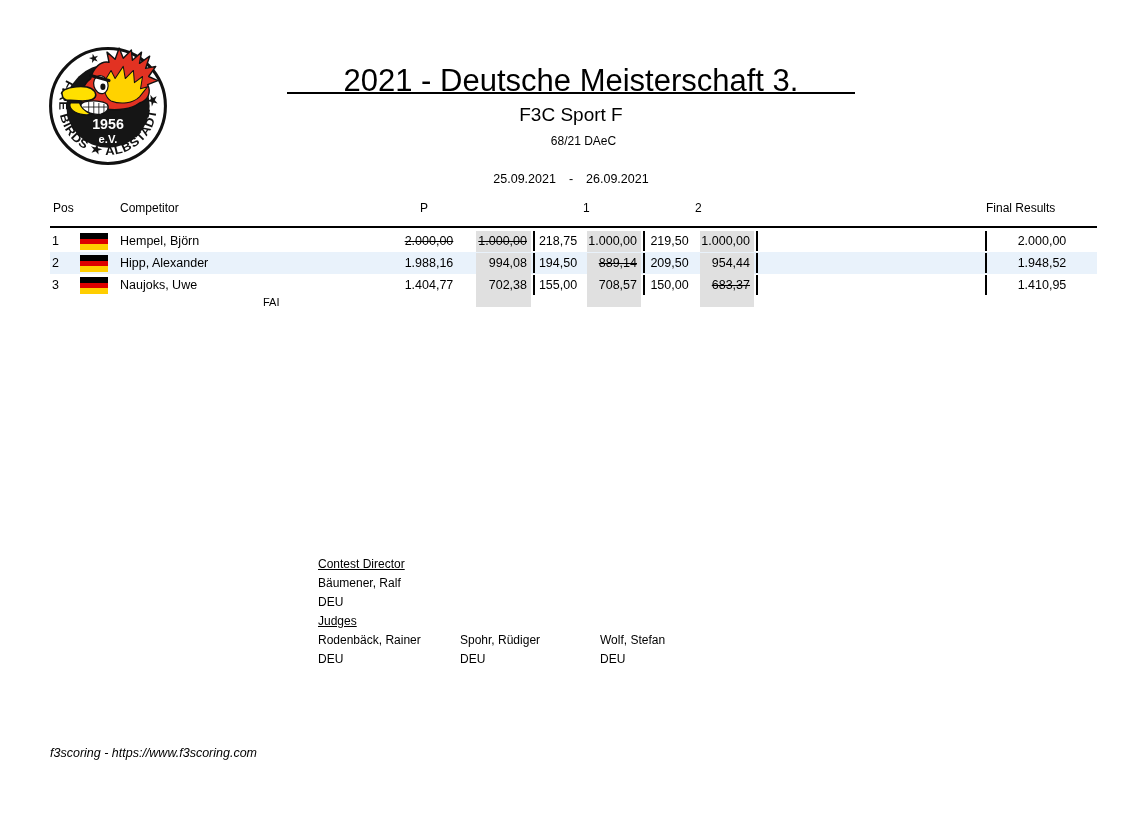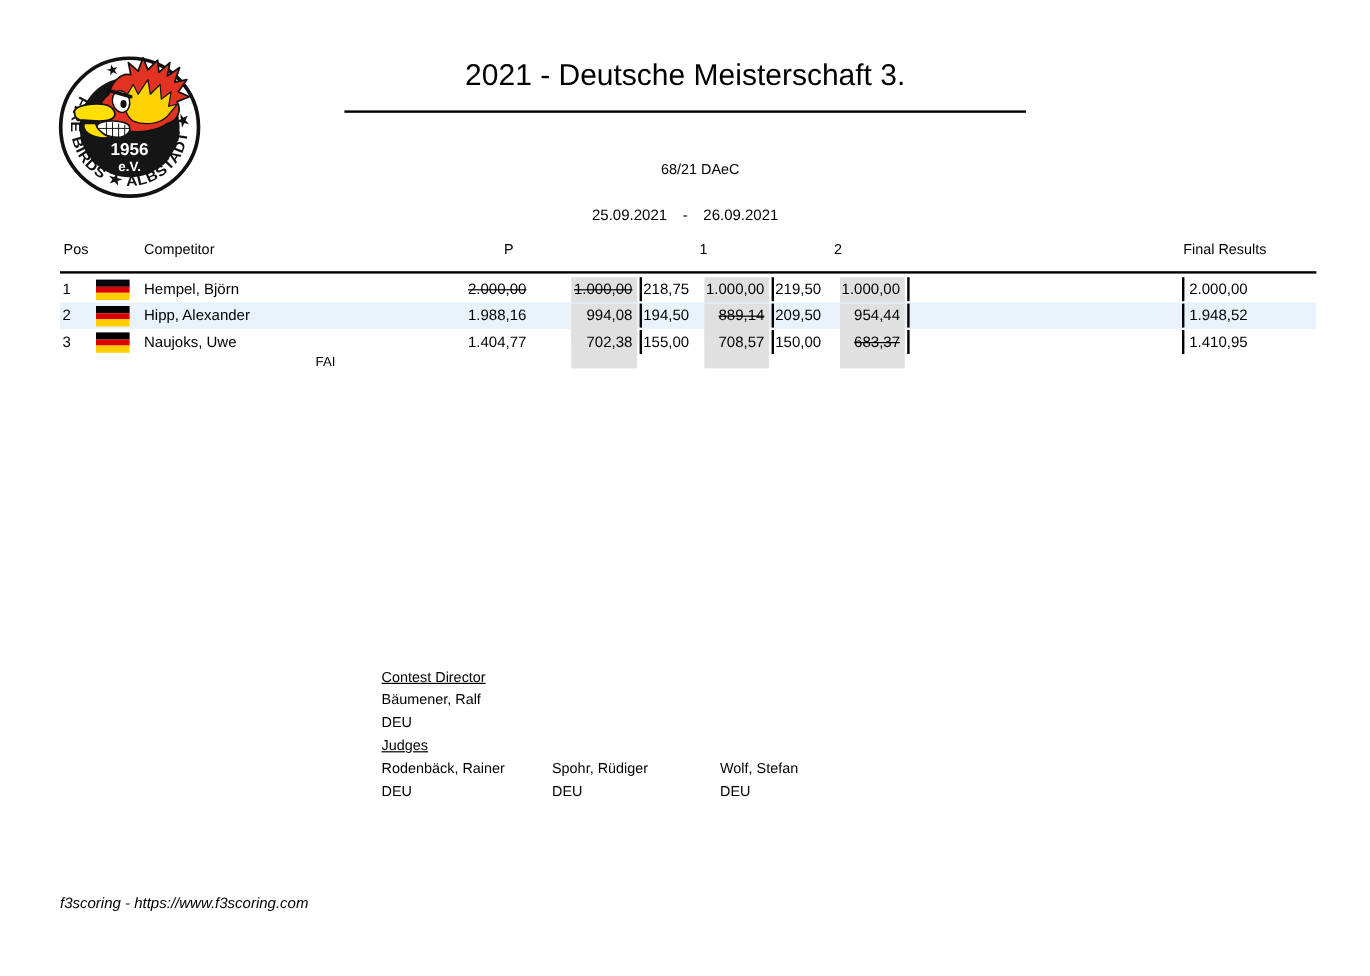--- a/index.html
+++ b/index.html
@@ -3,34 +3,34 @@
 <meta charset="utf-8">
 <style>
   html,body { margin:0; padding:0; background:#fff; }
   .page {
     position:relative; width:1142px; height:813px; background:#ffffff;
     font-family:"Liberation Sans", sans-serif; color:#000; overflow:hidden;
   }
   .abs { position:absolute; }
   .center { left:0; right:0; text-align:center; }
 
-  .title { top:49px; font-size:25px; }
+  .title { top:63px; font-size:31px; }
   .title-rule { left:287px; top:92px; width:568px; height:2px; background:#000; }
   .subtitle { top:104px; font-size:19px; }
   .event-code { top:134px; font-size:12px;margin-left:25px; }
   .dates { top:172px; font-size:12.5px; }
   .dates .dash { display:inline-block; margin:0 13px; }
 
   .th { position:absolute; top:201px; font-size:12px; font-weight:normal; white-space:nowrap; }
   .head-rule { left:50px; top:226px; width:1047px; height:2px; background:#000; }
 
   .row { position:absolute; left:50px; width:1047px; height:22px; font-size:12.5px; }
   .row.highlight { background:#e9f2fb; }
   .cell { position:absolute; top:0; line-height:22px; white-space:nowrap; }
-  .num { text-align:left; }
+  .num { text-align:center; }
   .gray { background:#e0e0e0; top:1px; height:32px; line-height:20px;
           padding-right:4px; box-sizing:border-box; text-align:right; }
   .struck { text-decoration:line-through; }
   .vbar { position:absolute; top:1px; width:2px; height:20px; background:#000; }
 
   .c-pos   { left:2px;   width:20px; }
   .c-name  { left:70px; }
   .c-praw  { left:340px; width:78px; }
   .c-pnorm { left:426px; width:55px; }
   .b1 { left:483px; }
@@ -93,20 +93,21 @@
 
       <path d="M24,58 C22,62 26,67 34,69 C38,70 42,70 44,69 C38,66 34,62 33,58 L24,58 Z" fill="#ffe000" stroke="#111111" stroke-width="1.2" stroke-linejoin="round"></path>
 
       <text x="61" y="84" text-anchor="middle" font-size="14" font-weight="bold" fill="#ffffff">1956</text>
       <text x="61" y="97" text-anchor="middle" font-size="11" font-weight="bold" fill="#ffffff">e.V.</text>
     </svg>
   </div>
 
   <div class="abs center title">2021 - Deutsche Meisterschaft 3.</div>
   <div class="abs title-rule"></div>
+  <div class="abs center subtitle">F3C Sport F</div>
   <div class="abs center event-code">68/21 DAeC</div>
   <div class="abs center dates">
     <span>25.09.2021</span><span class="dash">-</span><span>26.09.2021</span>
   </div>
 
   <div class="th" style="left:53px">Pos</div>
   <div class="th" style="left:120px">Competitor</div>
   <div class="th" style="left:420px">P</div>
   <div class="th" style="left:583px">1</div>
   <div class="th" style="left:695px">2</div>

